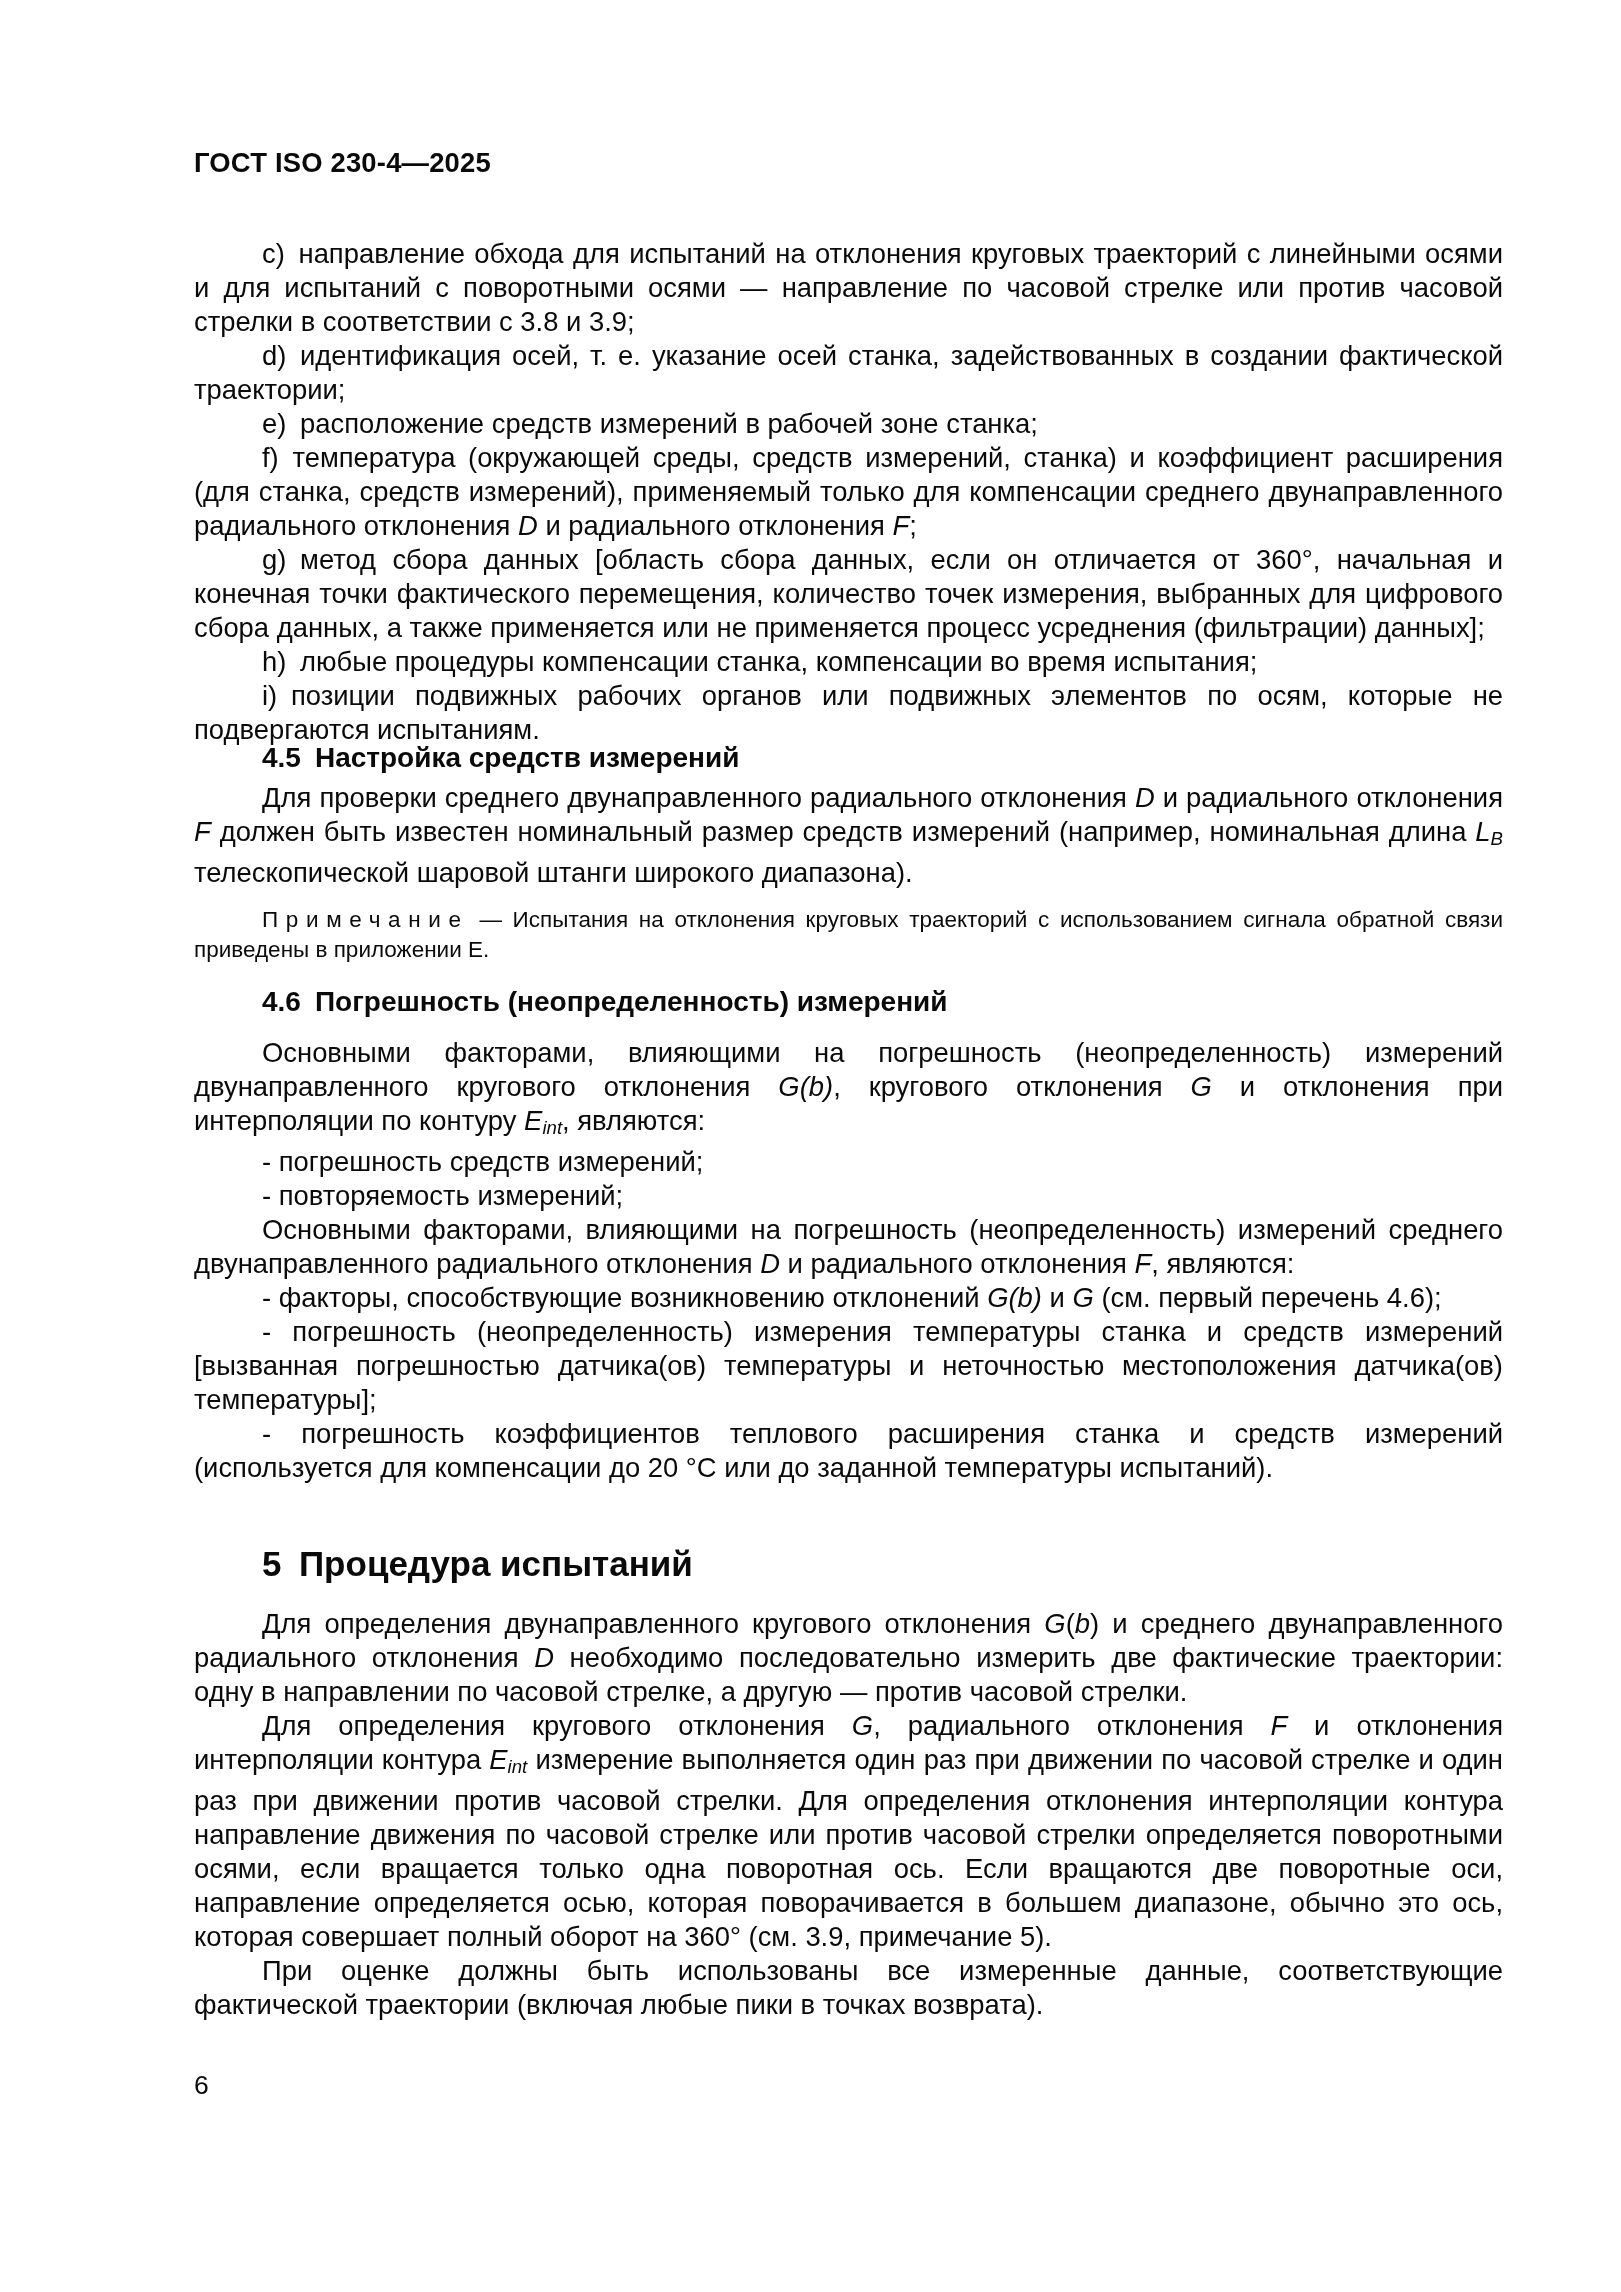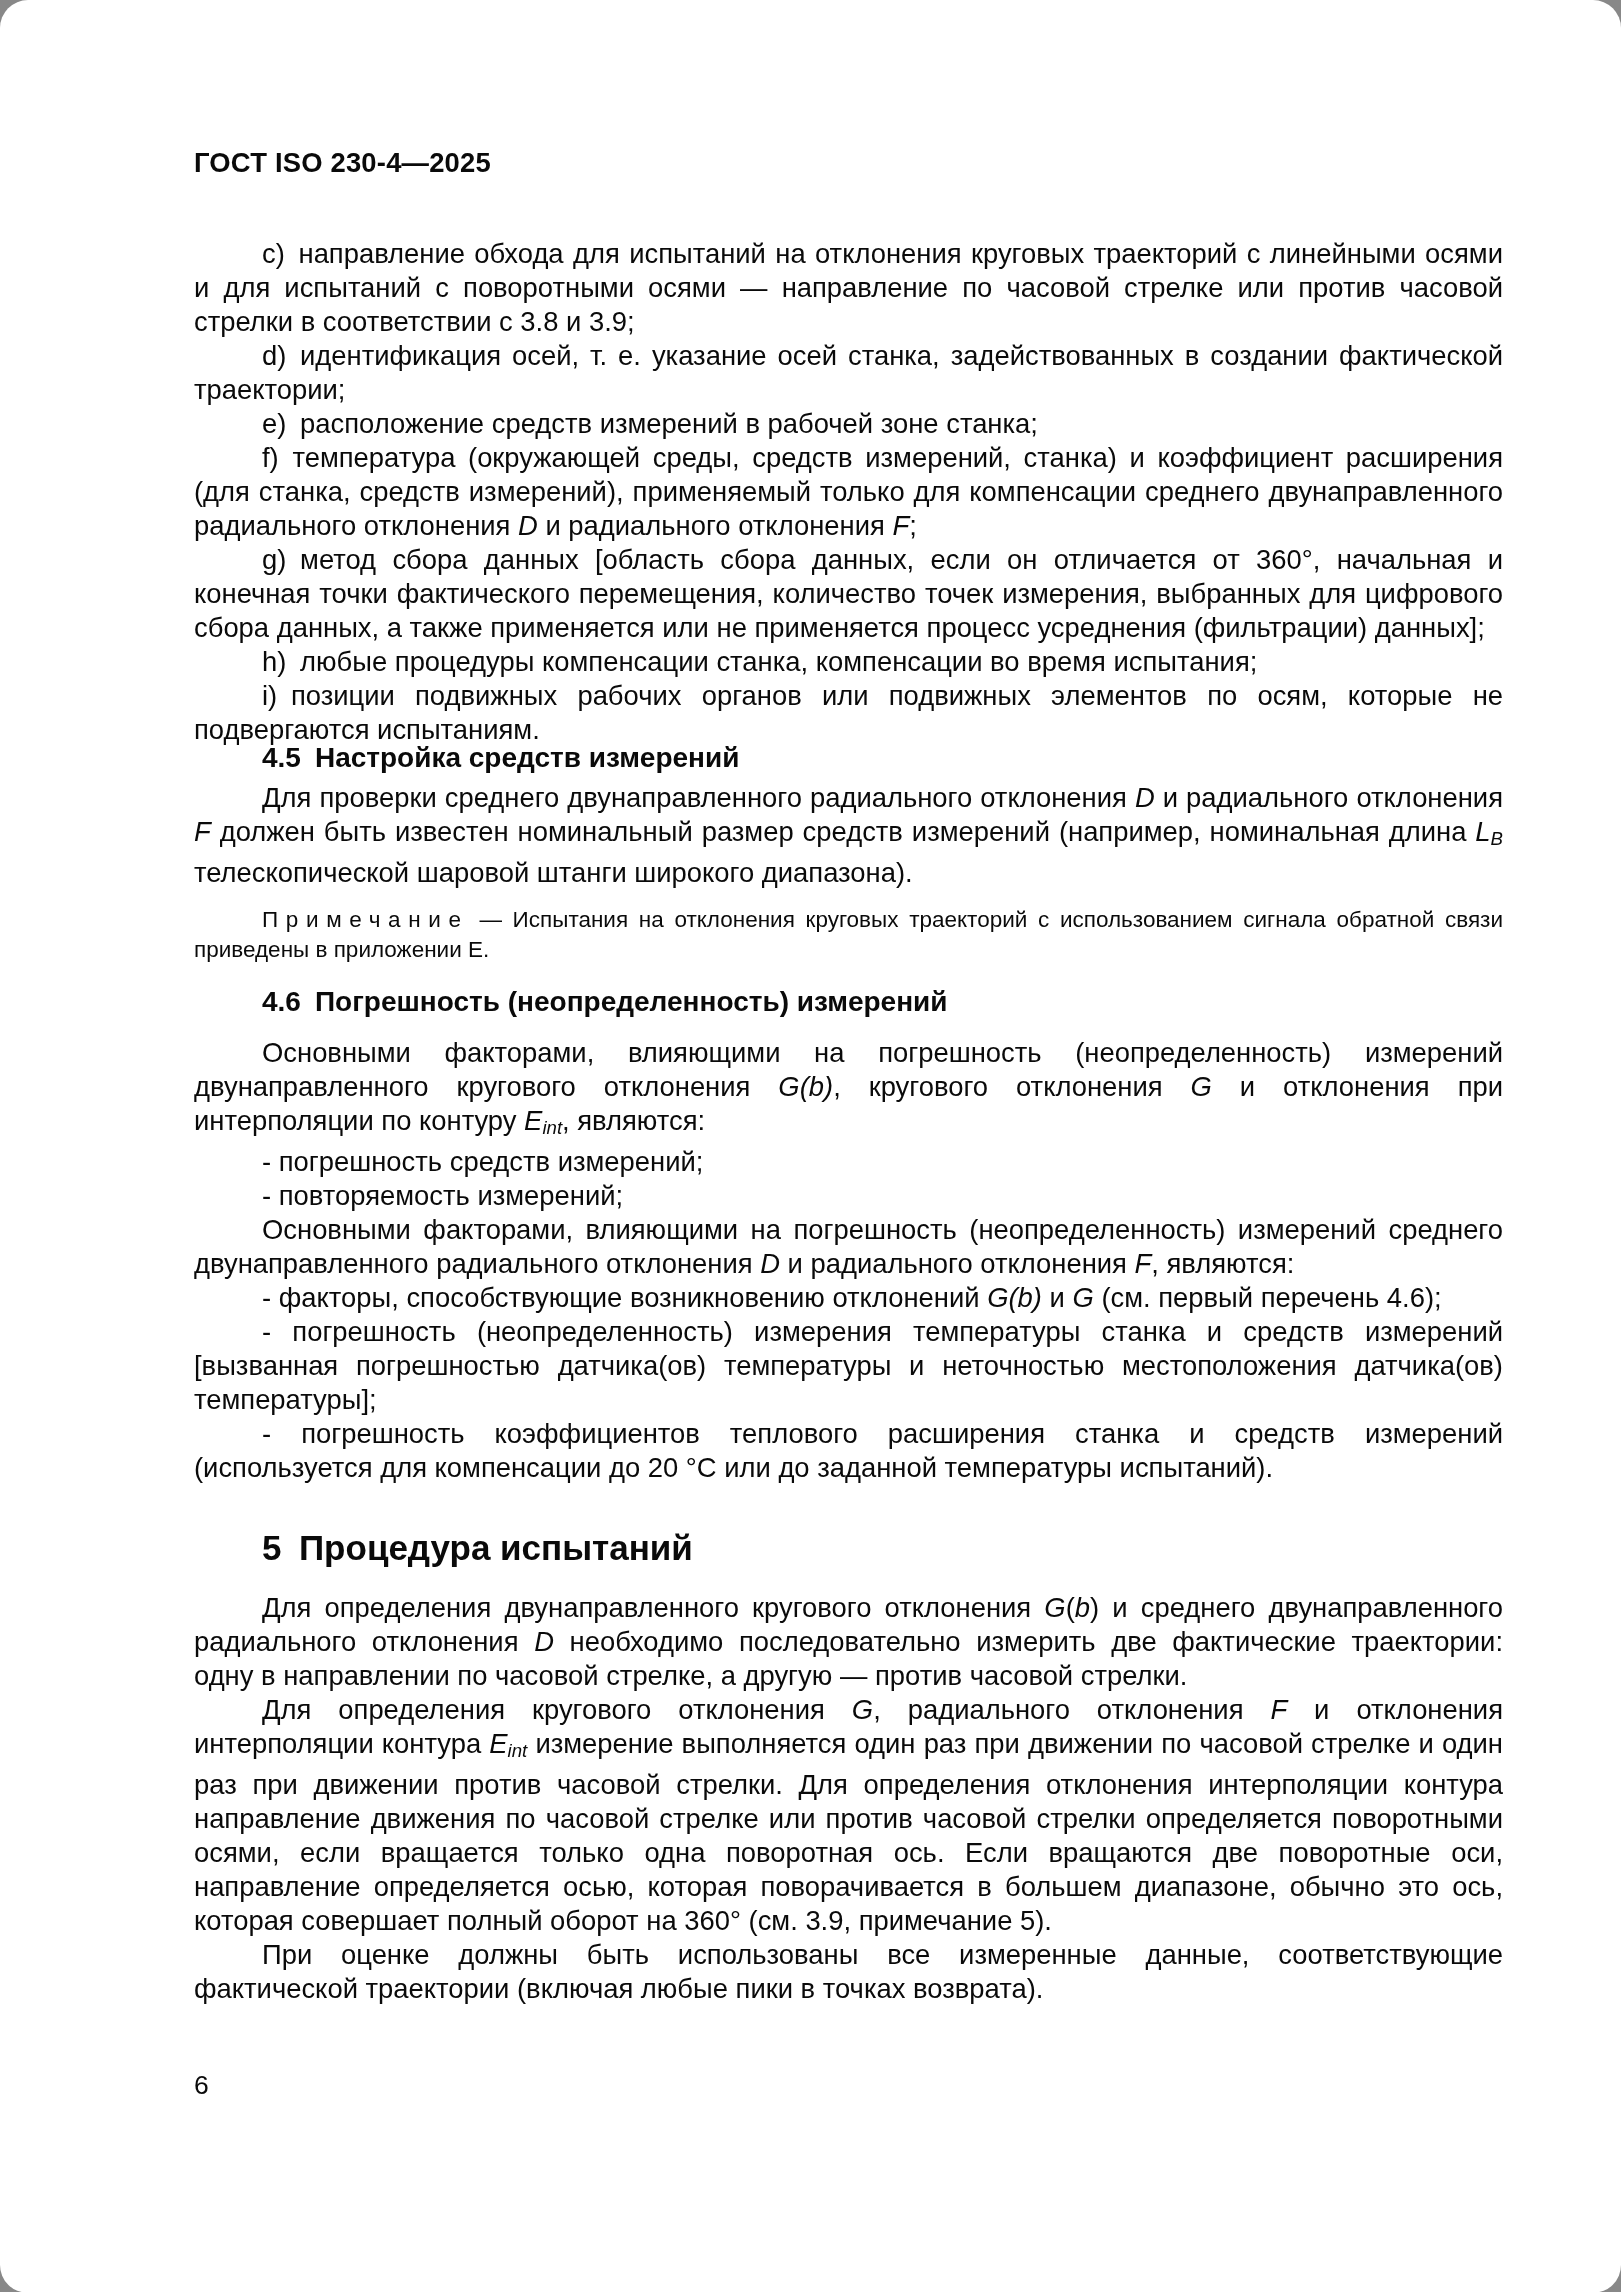--- a/index.html
+++ b/index.html
@@ -4,21 +4,20 @@
 <style>
   html,body { margin:0; padding:0; background:#888; }
   .page {
     position:relative;
     width:1621px; height:2293px;
     margin:0 auto;
     background:#ffffff;
     color:#0a0a0a;
     font-family:"Liberation Sans", sans-serif;
     overflow:hidden;
-    border-radius:28px;
   }
   .running-header {
     position:absolute; left:194px; top:147px;
     font-size:27.4px; font-weight:bold; letter-spacing:0.2px;
     white-space:nowrap;
   }
   .content {
     position:absolute; left:194px; top:237px; width:1309px;
     font-size:27.4px; line-height:34px;
     text-align:justify;
@@ -70,21 +69,21 @@
 
     <p class="h2" style="margin-top:20px;"><span>4.6 Погрешность (неопределенность) измерений</span></p>
     <p class="para" style="margin-top:17.6px;"><span>Основными факторами, влияющими на погрешность (неопределенность) измерений двунаправленного кругового отклонения </span><span style="font-style: italic;">G(b)</span><span>, кругового отклонения </span><span style="font-style: italic;">G</span><span> и отклонения при интерполяции по контуру </span><span style="font-style: italic;">E</span><span class="sub" style="font-style: italic;">int</span><span>, являются:</span></p>
     <p class="dash-item"><span>- погрешность средств измерений;</span></p>
     <p class="dash-item"><span>- повторяемость измерений;</span></p>
     <p class="para"><span>Основными факторами, влияющими на погрешность (неопределенность) измерений среднего двунаправленного радиального отклонения </span><span style="font-style: italic;">D</span><span> и радиального отклонения </span><span style="font-style: italic;">F</span><span>, являются:</span></p>
     <p class="dash-item"><span>- факторы, способствующие возникновению отклонений </span><span style="font-style: italic;">G(b)</span><span> и </span><span style="font-style: italic;">G</span><span> (см. первый перечень 4.6);</span></p>
     <p class="dash-item"><span>- погрешность (неопределенность) измерения температуры станка и средств измерений [вызванная погрешностью датчика(ов) температуры и неточностью местоположения датчика(ов) температуры];</span></p>
     <p class="dash-item"><span>- погрешность коэффициентов теплового расширения станка и средств измерений (используется для компенсации до 20 °С или до заданной температуры испытаний).</span></p>
 
-    <p class="h1" style="margin-top:41px;"><span>5 Процедура испытаний</span></p>
+    <p class="h1" style="margin-top:57px;"><span>5 Процедура испытаний</span></p>
     <p class="para" style="margin-top:21.6px;"><span>Для определения двунаправленного кругового отклонения </span><span style="font-style: italic;">G</span><span>(</span><span style="font-style: italic;">b</span><span>) и среднего двунаправленного радиального отклонения </span><span style="font-style: italic;">D</span><span> необходимо последовательно измерить две фактические траектории: одну в направлении по часовой стрелке, а другую — против часовой стрелки.</span></p>
     <p class="para"><span>Для определения кругового отклонения </span><span style="font-style: italic;">G</span><span>, радиального отклонения </span><span style="font-style: italic;">F</span><span> и отклонения интерполяции контура </span><span style="font-style: italic;">E</span><span class="sub" style="font-style: italic;">int</span><span> измерение выполняется один раз при движении по часовой стрелке и один раз при движении против часовой стрелки. Для определения отклонения интерполяции контура направление движения по часовой стрелке или против часовой стрелки определяется поворотными осями, если вращается только одна поворотная ось. Если вращаются две поворотные оси, направление определяется осью, которая поворачивается в большем диапазоне, обычно это ось, которая совершает полный оборот на 360° (см. 3.9, примечание 5).</span></p>
     <p class="para"><span>При оценке должны быть использованы все измеренные данные, соответствующие фактической траектории (включая любые пики в точках возврата).</span></p>
   </div>
 
   <div class="page-number">6</div>
 
 </div>
 
 

